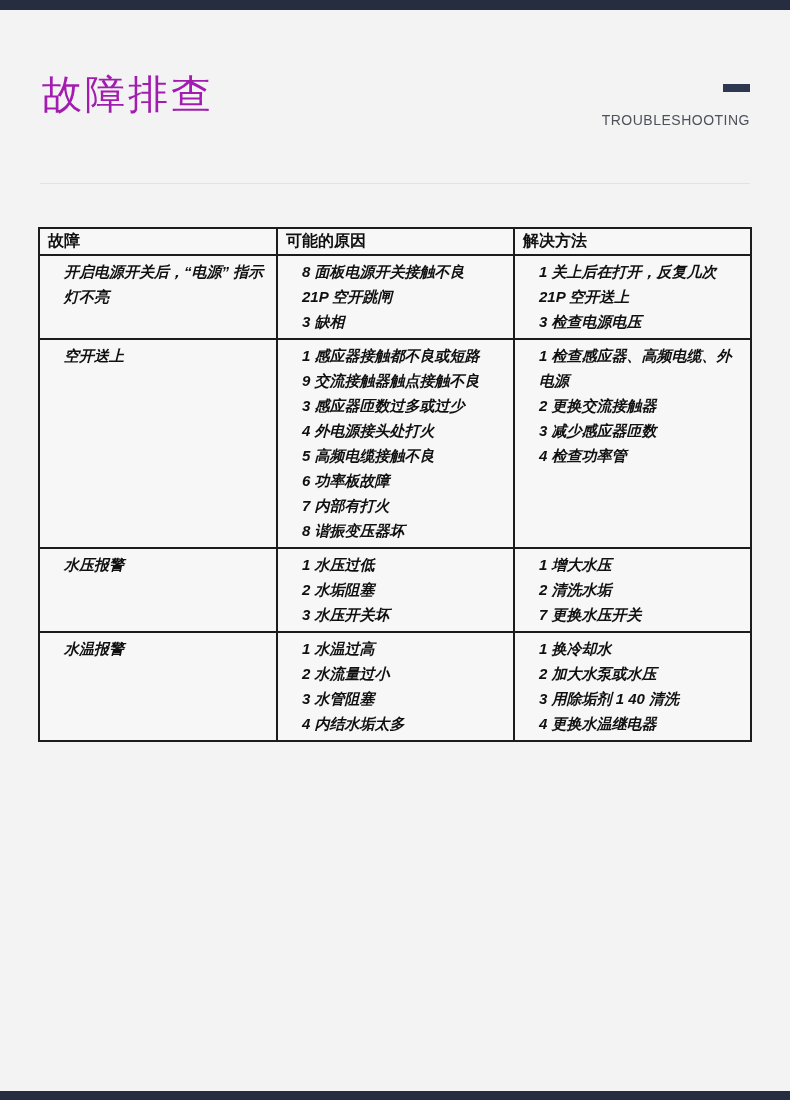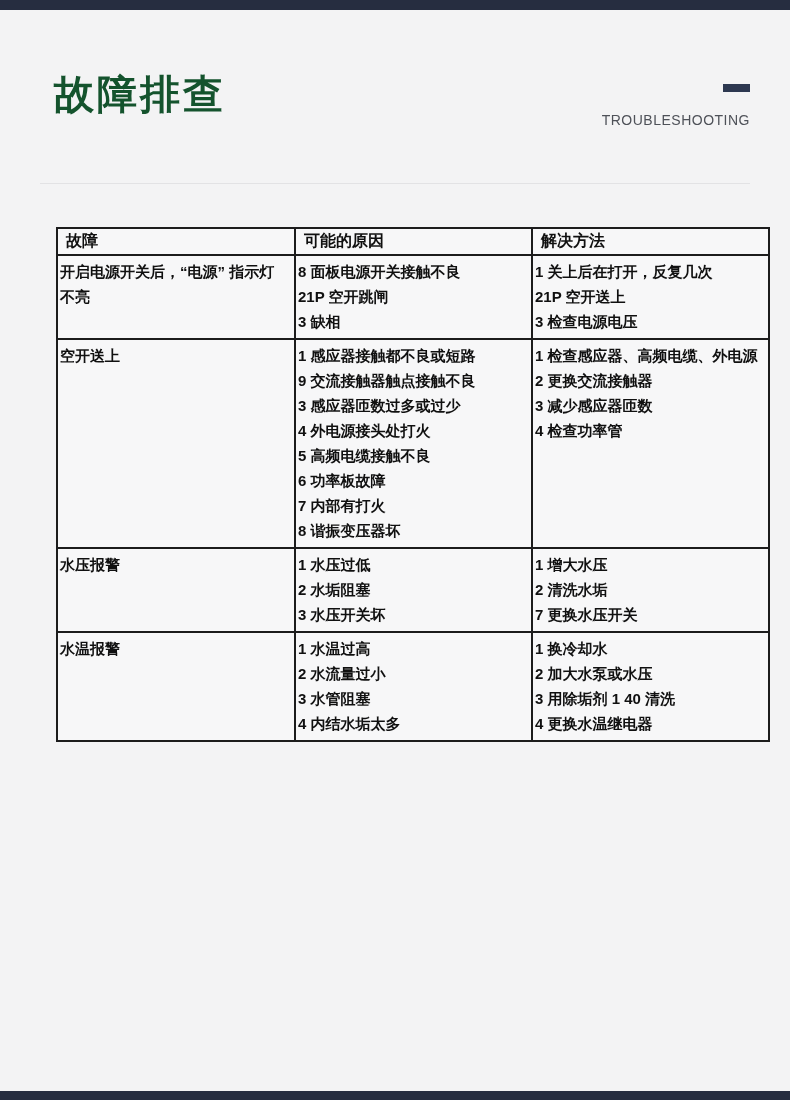--- a/index.html
+++ b/index.html
@@ -27,25 +27,25 @@
 
   .page-header {
     position: absolute;
     top: 70px;
     left: 38px;
     right: 40px;
     height: 60px;
   }
   .page-title {
     position: absolute;
-    left: 16px;
+    left: 4px;
     top: 0;
     font-size: 40px;
-    font-weight: 700;
-    color: #14532d;
+    font-weight: 400;
+    color: #a21caf;
     letter-spacing: 3px;
     line-height: 48px;
   }
   .header-accent {
     position: absolute;
     right: 0;
     top: 8px;
     text-align: right;
   }
   .accent-dash {
@@ -67,42 +67,43 @@
     top: 183px;
     left: 40px;
     width: 710px;
     height: 1px;
     background: #e2e2e4;
   }
 
   table.ts-table {
     position: absolute;
     top: 227px;
-    left: 56px;
+    left: 38px;
     width: 712px;
     border-collapse: collapse;
     background: #f7f7f8;
     table-layout: fixed;
   }
   .ts-table th, .ts-table td {
     border: 2px solid #1c1c1c;
     color: #101010;
     font-weight: 700;
     vertical-align: top;
     text-align: left;
   }
   .ts-table th {
     font-size: 16px;
     padding: 2px 8px 3px 8px;
     line-height: 20px;
   }
   .ts-table td {
     font-size: 15px;
-    padding: 3px 8px 4px 2px;
+    padding: 3px 8px 4px 24px;
     line-height: 25px;
+    font-style: italic;
   }
   .ts-table col.c1 { width: 238px; }
   .ts-table col.c2 { width: 237px; }
   .ts-table col.c3 { width: 237px; }
   .cell-line { line-height: 25px; }
 </style>
 </head>
 <body>
 
 <div class="page">

